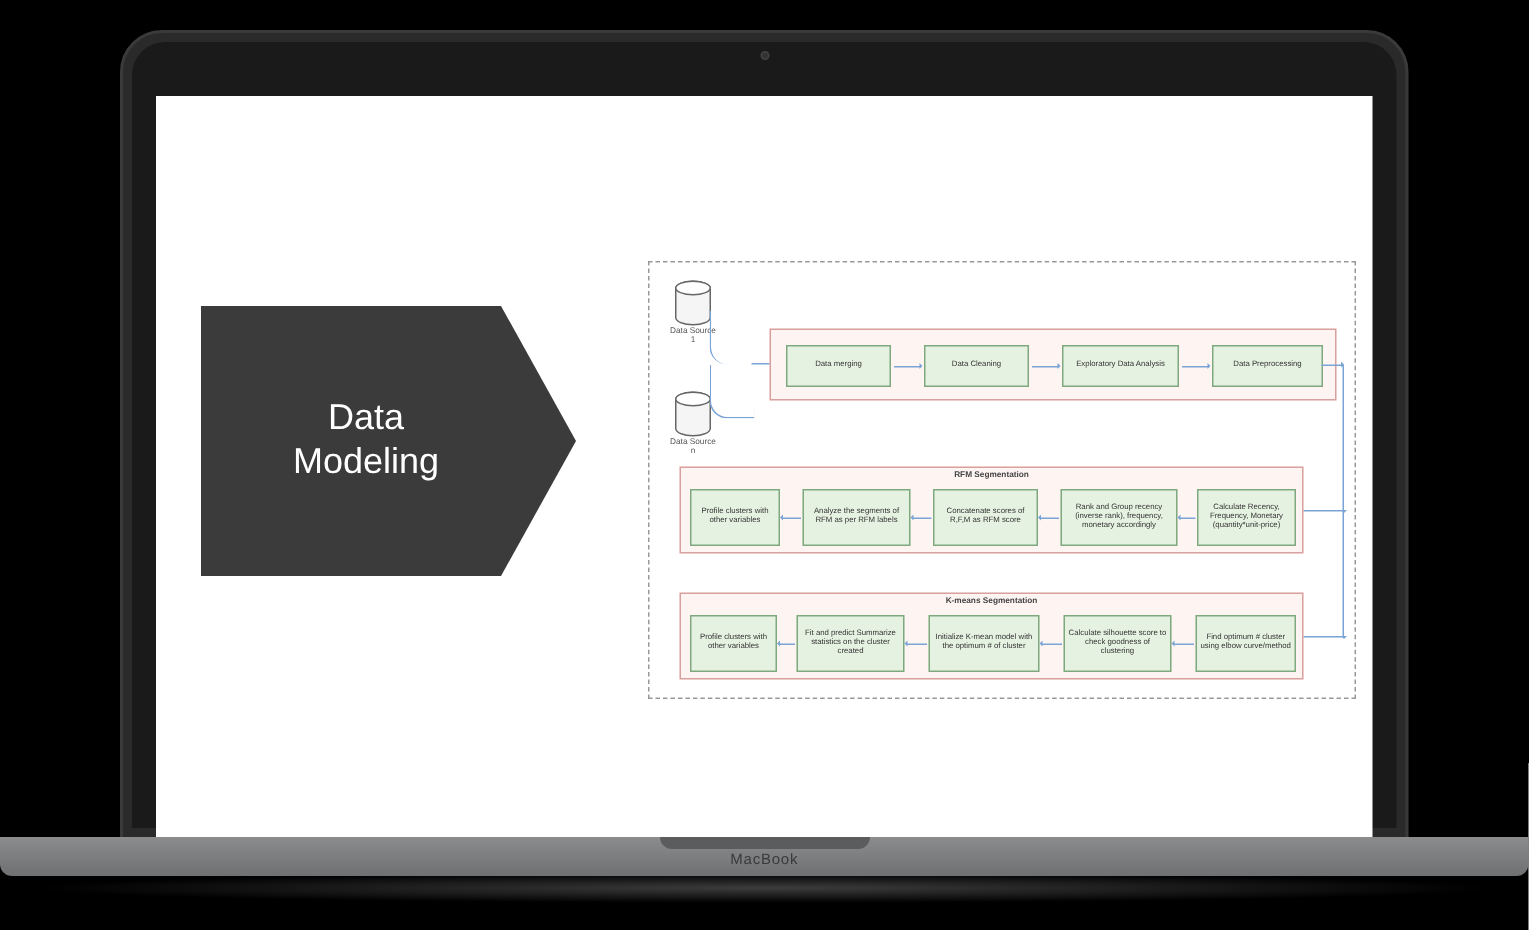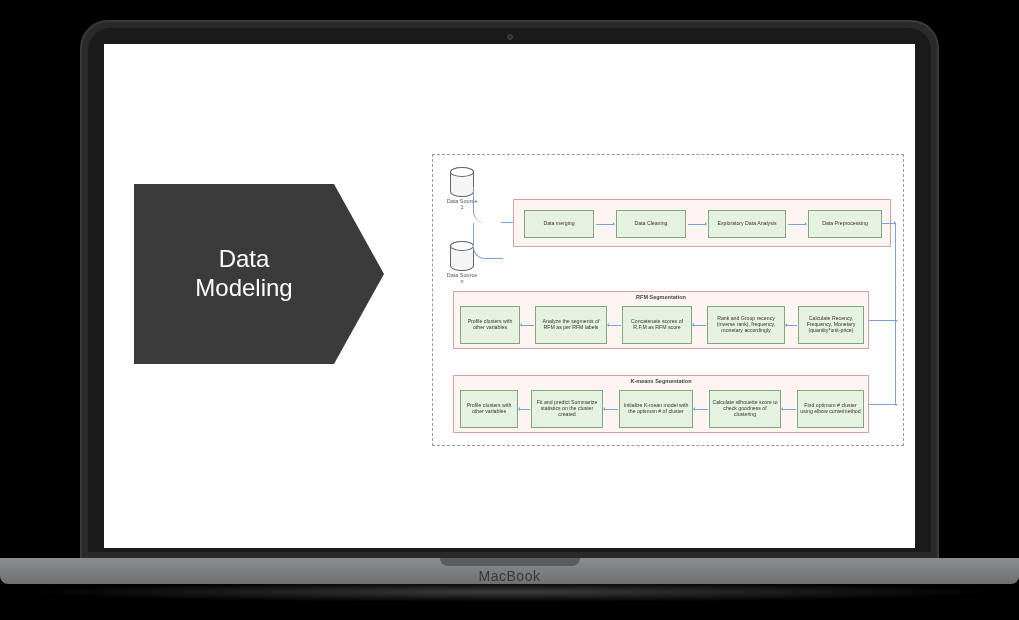--- a/index.html
+++ b/index.html
@@ -40,20 +40,21 @@
     border-radius: 50%;
     background: #333;
     border: 1px solid #444;
   }
   .screen {
     width: 100%;
     height: 100%;
     background: #fff;
     position: relative;
     overflow: hidden;
+    margin-top: 20px;
   }
   .laptop-base {
     position: absolute;
     left: 0;
     top: 558px;
     width: 1019px;
     height: 26px;
     background: linear-gradient(#8a8c8e, #6e7072);
     border-radius: 0 0 8px 8px;
   }
@@ -66,21 +67,21 @@
     height: 8px;
     background: #5a5c5e;
     border-radius: 0 0 10px 10px;
   }
   .laptop-brand {
     position: absolute;
     left: 50%;
     top: 10px;
     transform: translateX(-50%);
     color: #3a3a3a;
-    font-size: 14px;
+    font-size: 10px;
     letter-spacing: 0.5px;
   }
   .base-shadow {
     position: absolute;
     left: 20px;
     top: 582px;
     width: 979px;
     height: 20px;
     background: radial-gradient(ellipse at center, rgba(120,120,120,0.5) 0%, rgba(0,0,0,0) 70%);
   }

